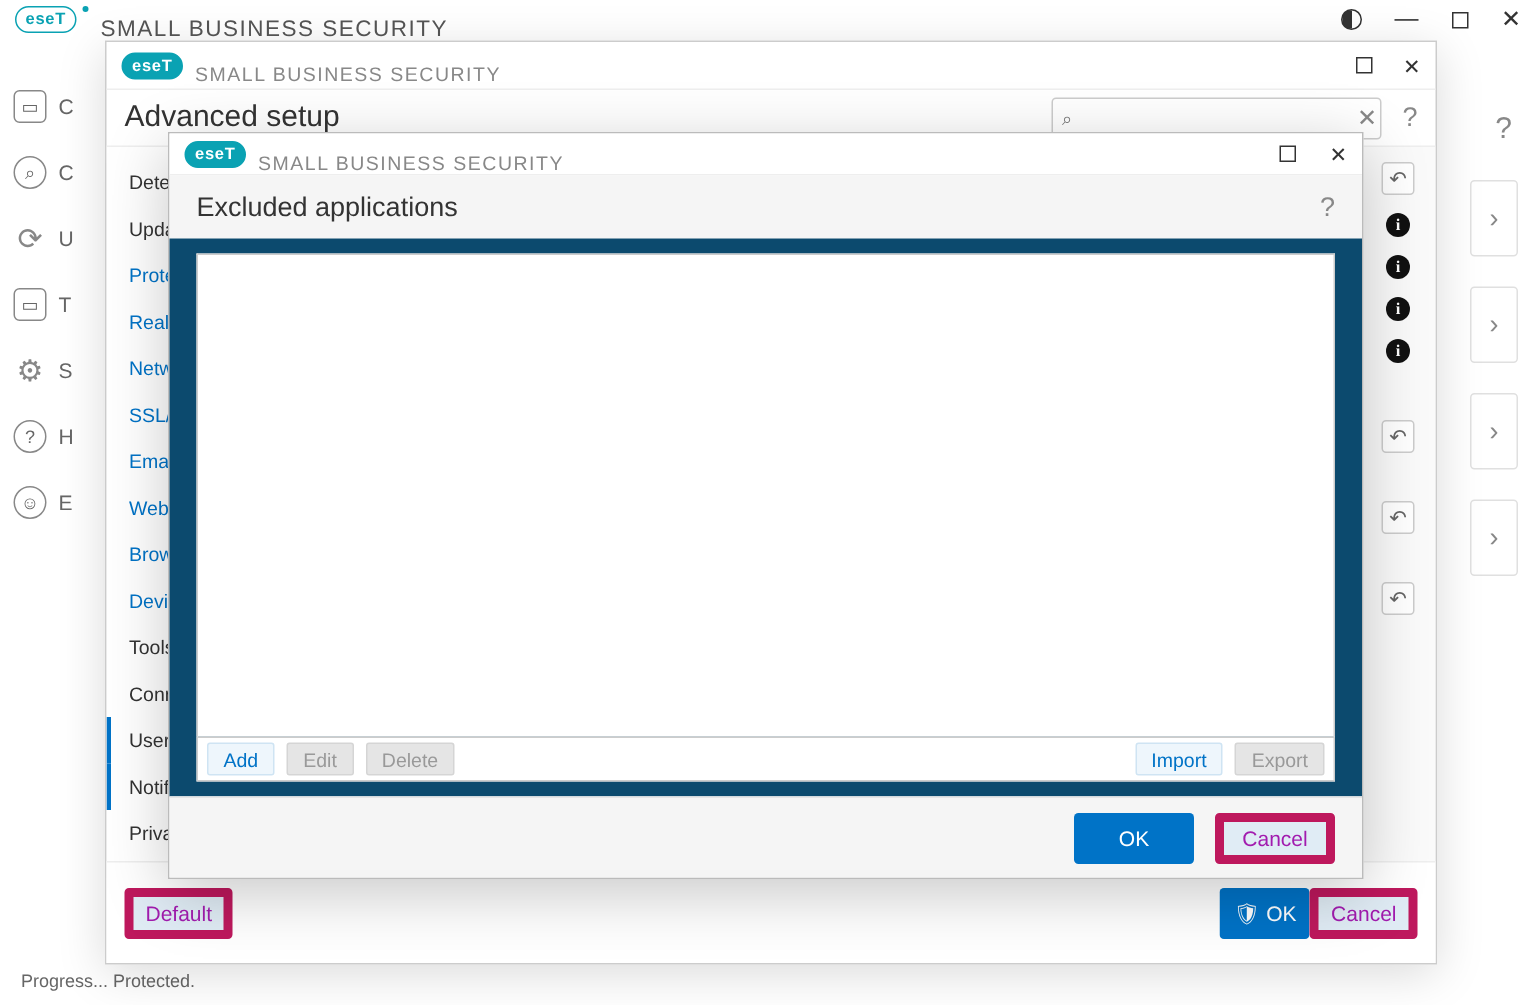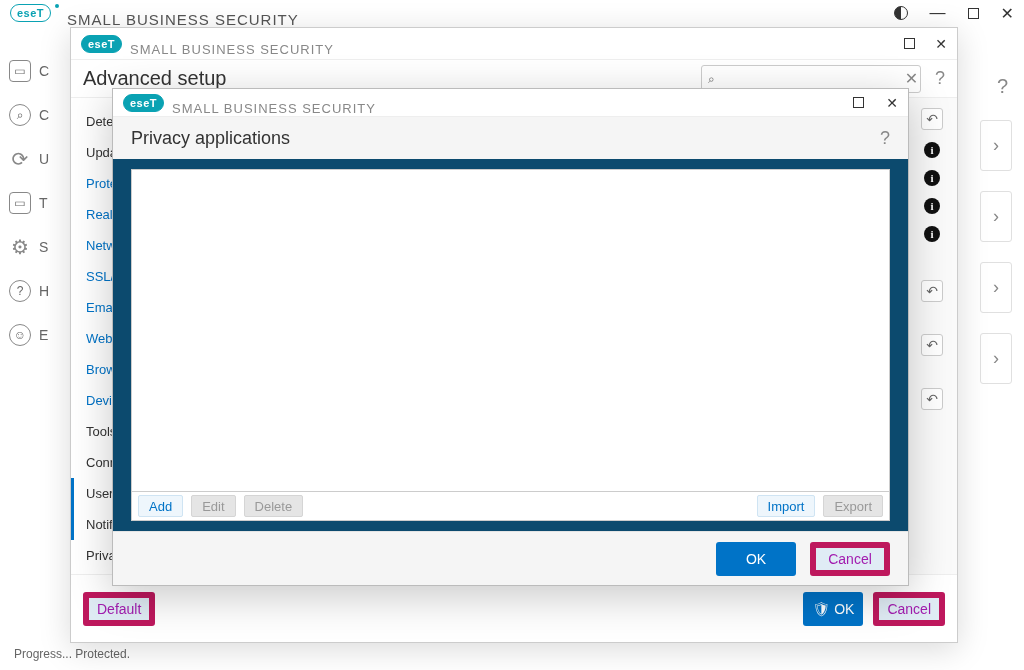--- a/index.html
+++ b/index.html
@@ -51,21 +51,21 @@
   .adv-nav .item { padding:8px 12px; cursor:default; color:#333; border-left:3px solid transparent;}
   .adv-nav .item.link { color:#0073c7;}
   .adv-nav .item.sub { color:#0073c7; padding-left:12px;}
   .adv-nav .item.active { border-left-color:#0073c7; font-weight:500;}
   
   .adv-content { flex:1; background:#fafafa; border-left:1px solid #eee; position:relative; padding:10px 14px;}
   .info-col { position:absolute; right:14px; top:10px; display:flex; flex-direction:column; gap:12px; align-items:center;}
   .undo-ic { width:22px;height:22px;border:1px solid #ccc;border-radius:3px;display:flex;align-items:center;justify-content:center;font-size:14px;color:#666;background:#fff;}
   .info-dot{ width:16px;height:16px;border-radius:50%;background:#111;color:#fff;font-size:11px;display:flex;align-items:center;justify-content:center;font-weight:bold;font-family:Georgia,serif;}
   
-  .adv-footer { height:68px; border-top:1px solid #eee; display:flex; align-items:center; padding:0 12px; gap:10px; background:#fff;}
+  .adv-footer { height:68px; border-top:1px solid #eee; display:flex; align-items:center; padding:0 12px; background:#fff;}
   .btn { height:34px; padding:0 8px; border-radius:3px; display:inline-flex; align-items:center; justify-content:center; font-size:14px; cursor:default; border:1px solid transparent;}
   .btn-secondary { background:#e0ecf5; color:#a21caf; border:6px solid #be185d;}
   .btn-primary { background:#0073c7; color:#fff; }
   .btn-primary .shield { margin-right:4px; font-size:14px;}
   .adv-footer .spacer { flex:1; }
 
   
   .dlg { position:absolute; left:112px; top:88px; width:797px; height:498px; background:#fff; border:1px solid #bbb; box-shadow:0 10px 40px rgba(0,0,0,0.22); display:flex; flex-direction:column;}
   .dlg-titlebar { height:28px; display:flex; align-items:center; padding:0 10px; background:#fff; border-bottom:1px solid #eee;}
   .dlg-titlebar .titlebar-controls{gap:22px; font-size:14px;}
@@ -222,21 +222,21 @@
     <span class="eset-logo">
       <span class="logo-pill">eseT</span>
     </span>
     <span class="main-title-text" style="font-size:13px;color:#888;">SMALL BUSINESS SECURITY</span>
     <div class="titlebar-controls">
       <span class="square-icon"></span>
       <span>✕</span>
     </div>
   </div>
   <div class="dlg-header">
-    <h3>Privacy applications</h3>
+    <h3>Excluded applications</h3>
     <span class="hq">?</span>
   </div>
   <div class="dlg-body">
     <div class="list-area"></div>
     <div class="list-toolbar">
       <span class="mini-btn enabled">Add</span>
       <span class="mini-btn">Edit</span>
       <span class="mini-btn">Delete</span>
       <span class="spacer"></span>
       <span class="mini-btn enabled">Import</span>

